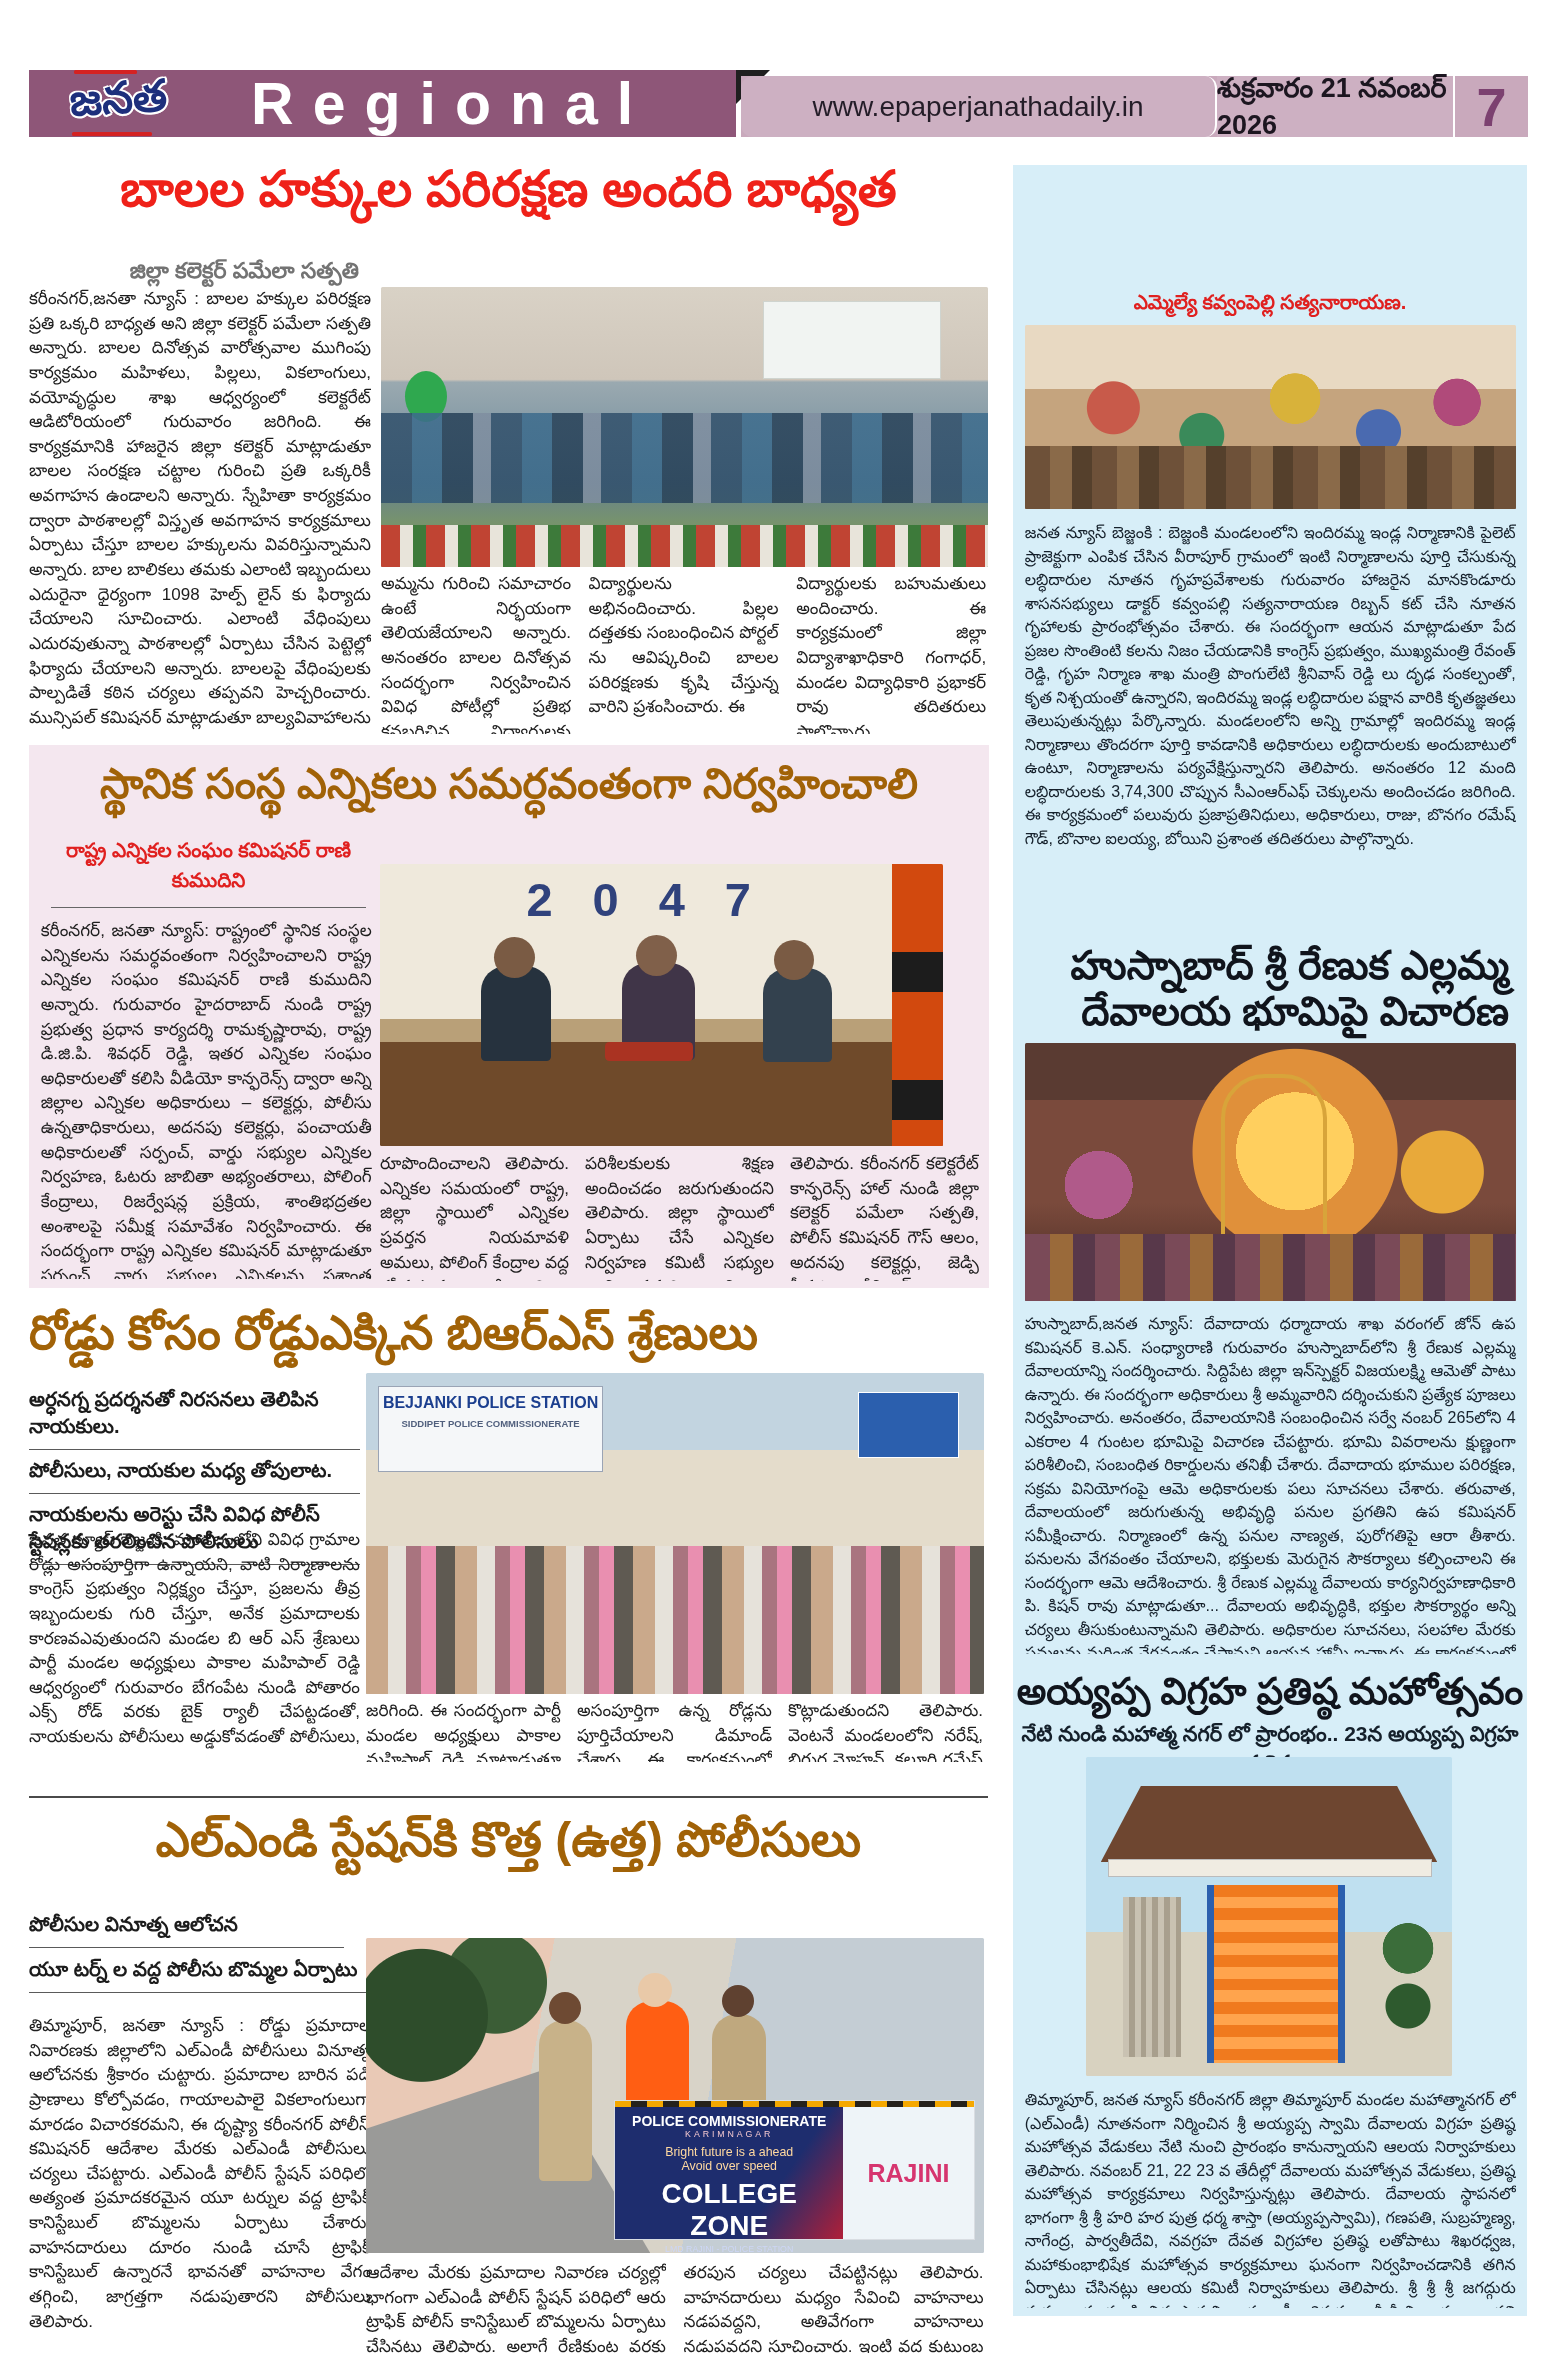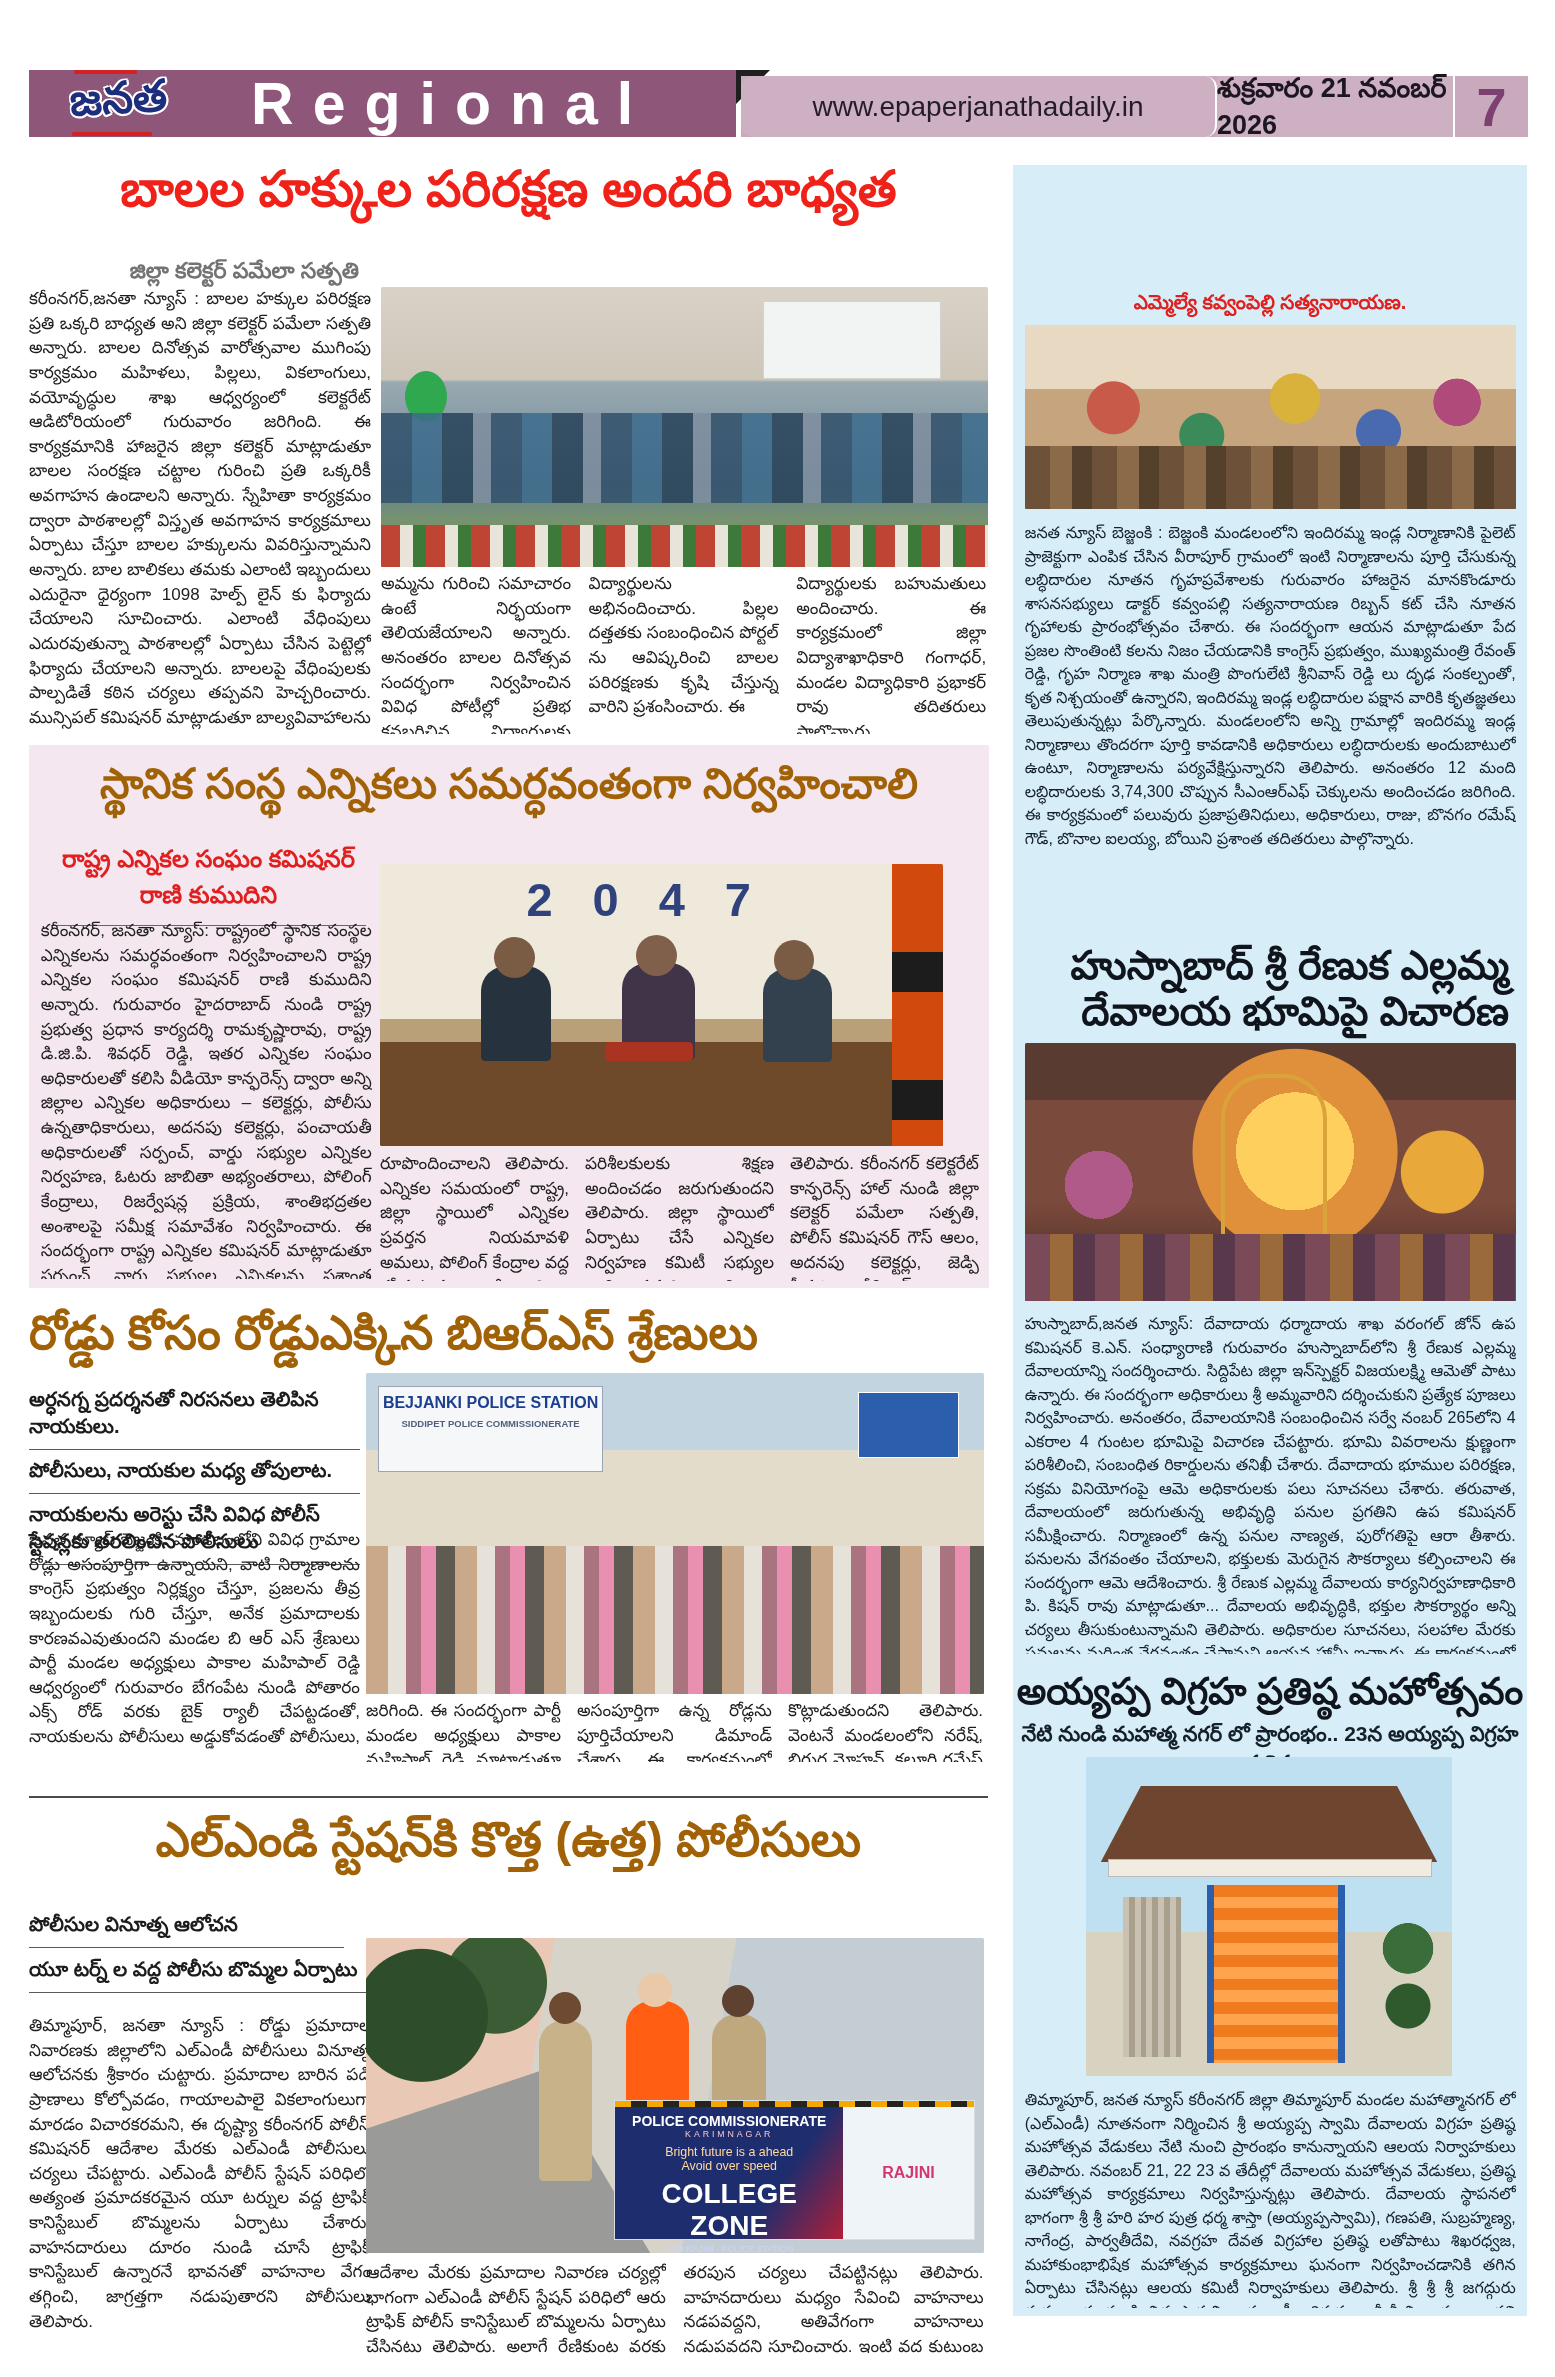--- a/index.html
+++ b/index.html
@@ -75,21 +75,21 @@
   <div class="abs clip" style="left:381px;top:572px;width:607px;height:162px;">
     <div style="display:flex;gap:17.6px;">
       <div class="body-txt just clip" style="width:190px;height:162px;">అమ్మను గురించి సమాచారం ఉంటే నిర్భయంగా తెలియజేయాలని అన్నారు. అనంతరం బాలల దినోత్సవ సందర్భంగా నిర్వహించిన వివిధ పోటీల్లో ప్రతిభ కనబరిచిన విద్యార్థులకు బహుమతులు అందజేశారు. సైన్ లాంగ్వేజ్ లో జాతీయ గేయం పాడిన వారిని, రాష్ట్ర, జాతీయ స్థాయిలో రాణించిన ప్రభుత్వ క్రీడా పాఠశాల</div>
       <div class="body-txt just clip" style="width:190px;height:162px;">విద్యార్థులను అభినందించారు. పిల్లల దత్తతకు సంబంధించిన పోర్టల్ ను ఆవిష్కరించి బాలల పరిరక్షణకు కృషి చేస్తున్న వారిని ప్రశంసించారు. ఈ</div>
       <div class="body-txt just clip" style="width:190px;height:162px;">విద్యార్థులకు బహుమతులు అందించారు. ఈ కార్యక్రమంలో జిల్లా విద్యాశాఖాధికారి గంగాధర్, మండల విద్యాధికారి ప్రభాకర్ రావు తదితరులు పాల్గొన్నారు.</div>
     </div>
   </div>
 
   <div class="abs pinkbox" style="left:29px;top:745px;width:960px;height:543px;">
     <div class="abs hl-blk" style="left:0;top:14.6px;width:100%;font-size:42px;">స్థానిక సంస్థ ఎన్నికలు సమర్ధవంతంగా నిర్వహించాలి</div>
-    <div class="abs kicker-red" style="left:22px;top:96px;width:315px;font-size:24px;line-height:1.5;border-bottom:1.5px solid #666;padding-bottom:11.7px;">రాష్ట్ర ఎన్నికల సంఘం కమిషనర్ రాణి కుముదిని</div>
+    <div class="abs kicker-red" style="left:22px;top:90px;width:315px;font-size:20px;line-height:1.5;border-bottom:1.5px solid #666;padding-bottom:11.7px;">రాష్ట్ర ఎన్నికల సంఘం కమిషనర్ రాణి కుముదిని</div>
 
     <div class="photo" style="left:351px;top:119px;width:563px;height:282px;background:linear-gradient(180deg,#efe9dc 0 55%,#b9a078 55% 63%,#6f4a2a 63% 100%);">
       <div class="abs" style="right:0;top:0;width:9%;height:100%;background:repeating-linear-gradient(180deg,#d2490e 0 88px,#1c1c1c 88px 128px);"></div>
       <div class="abs" style="left:26%;top:3%;font-size:47px;font-weight:700;color:#30427c;letter-spacing:40px;">2047</div>
       <div class="fig" style="left:18%;top:36%;width:70px;height:95px;background:#26323e;"></div>
       <div class="head" style="left:20.2%;top:26%;width:41px;height:41px;background:#7a5b44;"></div>
       <div class="fig" style="left:43%;top:35%;width:73px;height:97px;background:#403548;"></div>
       <div class="head" style="left:45.4%;top:25%;width:41px;height:41px;background:#80604a;"></div>
       <div class="fig" style="left:68%;top:37%;width:69px;height:94px;background:#33414e;"></div>
       <div class="head" style="left:70%;top:27%;width:40px;height:40px;background:#7a5b44;"></div>
@@ -151,21 +151,21 @@
       <div style="display:flex;height:calc(100% - 6.6px);margin-top:6.6px;">
         <div class="czone-blue" style="width:62%;padding:5.9px 7.3px;">
           <div style="font-size:14px;font-weight:700;text-align:center;">POLICE COMMISSIONERATE</div>
           <div style="font-size:8.8px;text-align:center;letter-spacing:2.9px;color:#f3c8cf;">KARIMNAGAR</div>
           <div style="font-size:12.4px;text-align:center;margin-top:5.9px;color:#ffd9a0;">Bright future is a ahead</div>
           <div style="font-size:12.4px;text-align:center;color:#ffd9a0;">Avoid over speed</div>
           <div style="font-size:28px;font-weight:800;text-align:center;margin-top:4.4px;">COLLEGE ZONE</div>
           <div style="font-size:8.8px;text-align:center;color:#cdd6f5;margin-top:2.9px;">LMD RAJINI - POLICE STATION</div>
         </div>
         <div style="width:38%;background:#eef4f8;display:flex;align-items:center;justify-content:center;">
-          <div style="font-size:16px;font-weight:800;color:#d6356f;">RAJINI</div>
+          <div style="font-size:25px;font-weight:800;color:#d6356f;">RAJINI</div>
         </div>
       </div>
     </div>
   </div>
 
   <div class="abs clip" style="left:366px;top:2261px;width:618px;height:92px;">
     <div style="display:flex;gap:17.6px;">
       <div class="body-txt just clip" style="width:300px;height:92px;">ఆదేశాల మేరకు ప్రమాదాల నివారణ చర్యల్లో భాగంగా ఎల్ఎండీ పోలీస్ స్టేషన్ పరిధిలో ఆరు ట్రాఫిక్ పోలీస్ కానిస్టేబుల్ బొమ్మలను ఏర్పాటు చేసినట్లు తెలిపారు. అలాగే రేణికుంట వరకు యూ టర్నుల వద్ద పాదచారుల</div>
       <div class="body-txt just clip" style="width:300px;height:92px;">తరపున చర్యలు చేపట్టినట్లు తెలిపారు. వాహనదారులు మధ్యం సేవించి వాహనాలు నడపవద్దని, అతివేగంగా వాహనాలు నడుపవద్దని సూచించారు. ఇంటి వద్ద కుటుంబ సభ్యులు ఉంటారనే విషయాన్ని మదిలో</div>
     </div>

